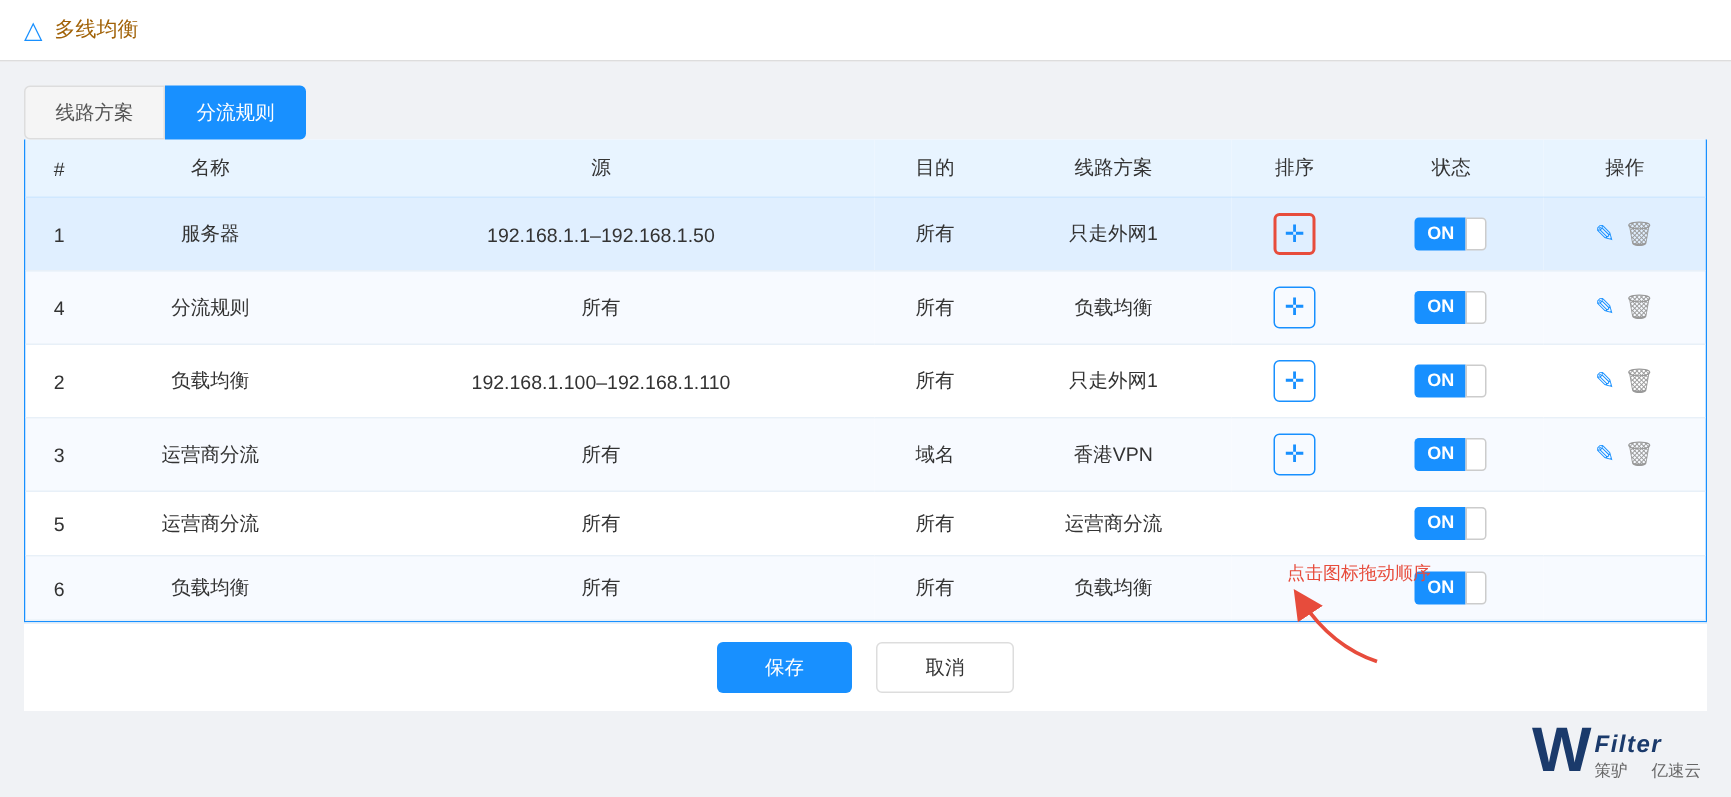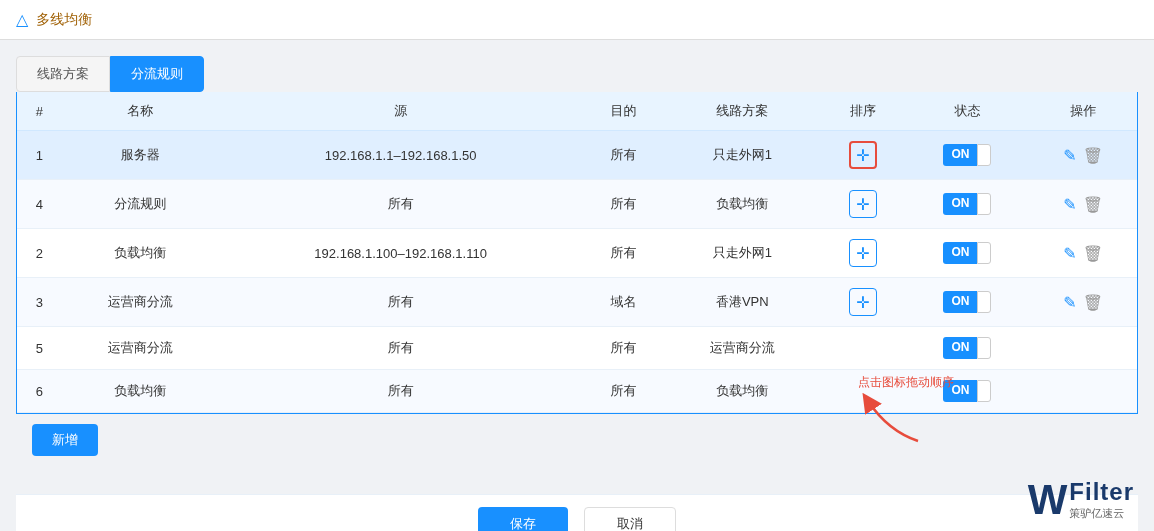--- a/index.html
+++ b/index.html
@@ -275,24 +275,20 @@
               <td><div style="display: inline-flex; align-items: stretch; cursor: pointer;">
                   <span style="background: rgb(24, 144, 255); color: rgb(255, 255, 255); border-radius: 3px 0px 0px 3px; padding: 3px 8px; font-size: 12px; font-weight: bold;">ON</span>
                   <span style="background: rgb(255, 255, 255); width: 14px; height: 22px; border-radius: 0px 3px 3px 0px; border: 1px solid rgb(204, 204, 204); display: inline-block;"></span>
                 </div></td>
               <td></td>
             </tr>
           </tbody>
       </table>
     </div>
 
-    <div class="footer-area">
-      <button class="new-btn">新增</button>
-
-    </div>
 
     <div class="bottom-bar">
       <button class="btn-save">保存</button>
       <button class="btn-cancel">取消</button>
     </div>
 
   </div>
 </div>
 
 <div style="position:fixed; bottom: 80px; right: 200px; display:flex; flex-direction:column; align-items:flex-start; pointer-events:none;">
@@ -304,19 +300,19 @@
         <polygon points="0 0, 8 4, 0 8" fill="#e74c3c"></polygon>
       </marker>
     </defs>
     <path d="M 60 50 Q 30 40 10 10" stroke="#e74c3c" stroke-width="2.5" fill="none" marker-end="url(#arrowhead)"></path>
   </svg>
 </div>
 
 <div style="position:fixed; bottom: 10px; right: 20px; display:flex; flex-direction:row; align-items:flex-end; gap:2px; pointer-events:none;">
   <span style="font-size:42px; font-weight:900; color:#1a3a6b; line-height:1;">W</span>
   <div style="display:flex; flex-direction:column; justify-content:flex-end;">
-    <span style="font-size:24px; font-weight:bold; color:#1a3a6b; letter-spacing:1px; ">Filter</span>
-    <div style="display:flex; gap:0; font-size:11px; color:#666;">
+    <span style="font-size:16px; font-weight:bold; color:#1a3a6b; letter-spacing:1px; font-style:italic;">Filter</span>
+    <div style="display:flex; gap:16px; font-size:11px; color:#666;">
       <span>策驴</span>
       <span>亿速云</span>
     </div>
   </div>
 </div>
 
 </body></html>

